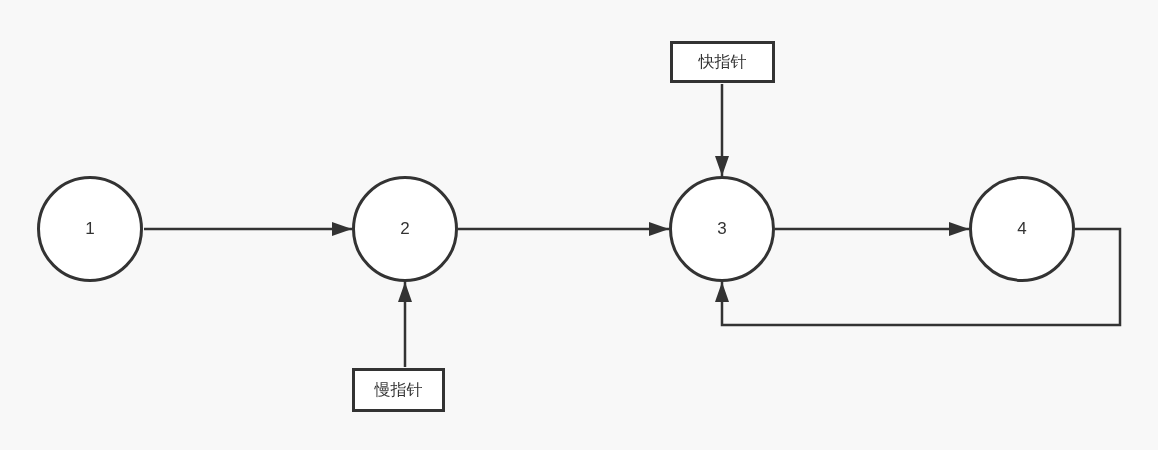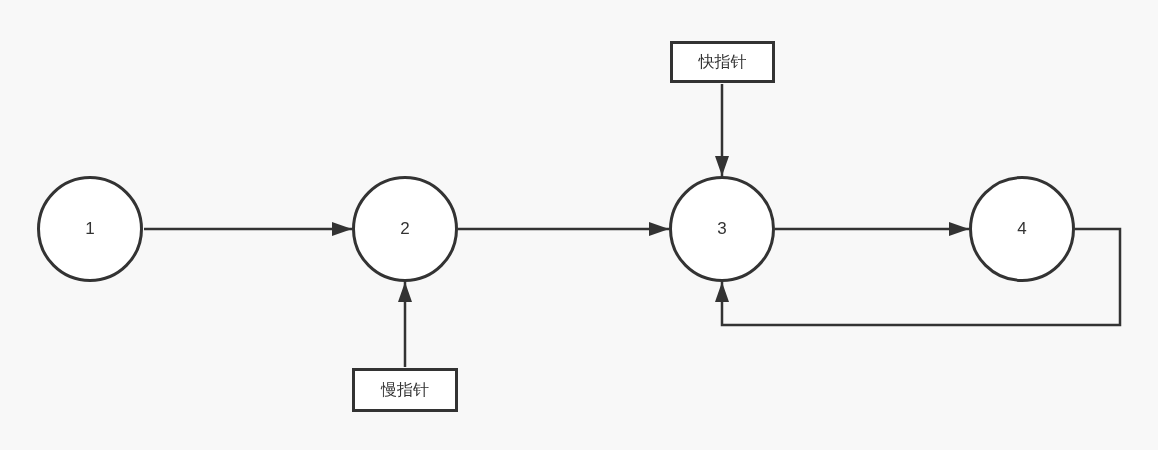--- a/index.html
+++ b/index.html
@@ -49,21 +49,21 @@
     border: 3px solid #333333;
     background: #ffffff;
     box-sizing: border-box;
     display: flex;
     align-items: center;
     justify-content: center;
     font-size: 16px;
     color: #333333;
   }
   .pointer-fast { left: 670px; top: 41px;  width: 105px; height: 42px; text-align: right; }
-  .pointer-slow { left: 352px; top: 368px; width: 106px; height: 44px; }
+  .pointer-slow { left: 352px; top: 368px; width: 93px; height: 44px; }
 </style>
 </head>
 <body>
 
 <div class="canvas">
 
   <svg class="edges-layer" viewBox="0 0 1158 450" xmlns="http://www.w3.org/2000/svg">
     <defs>
       <marker id="arrowhead" markerUnits="userSpaceOnUse" markerWidth="22" markerHeight="16" refX="20" refY="7" orient="auto">
         <path d="M0,0 L20,7 L0,14 Z" fill="#333333"></path>

